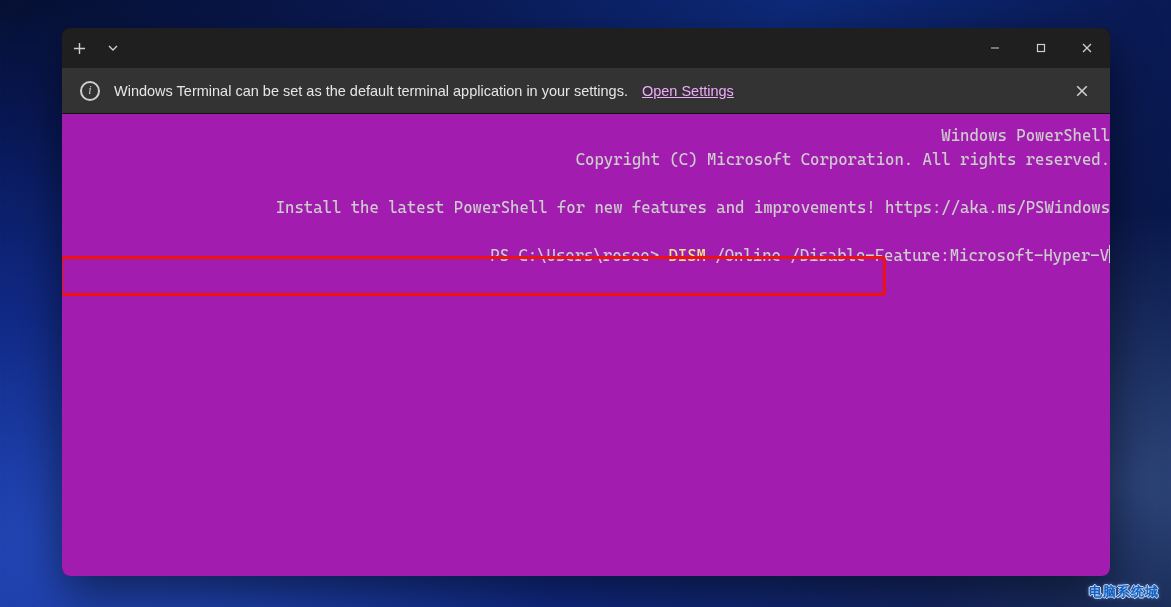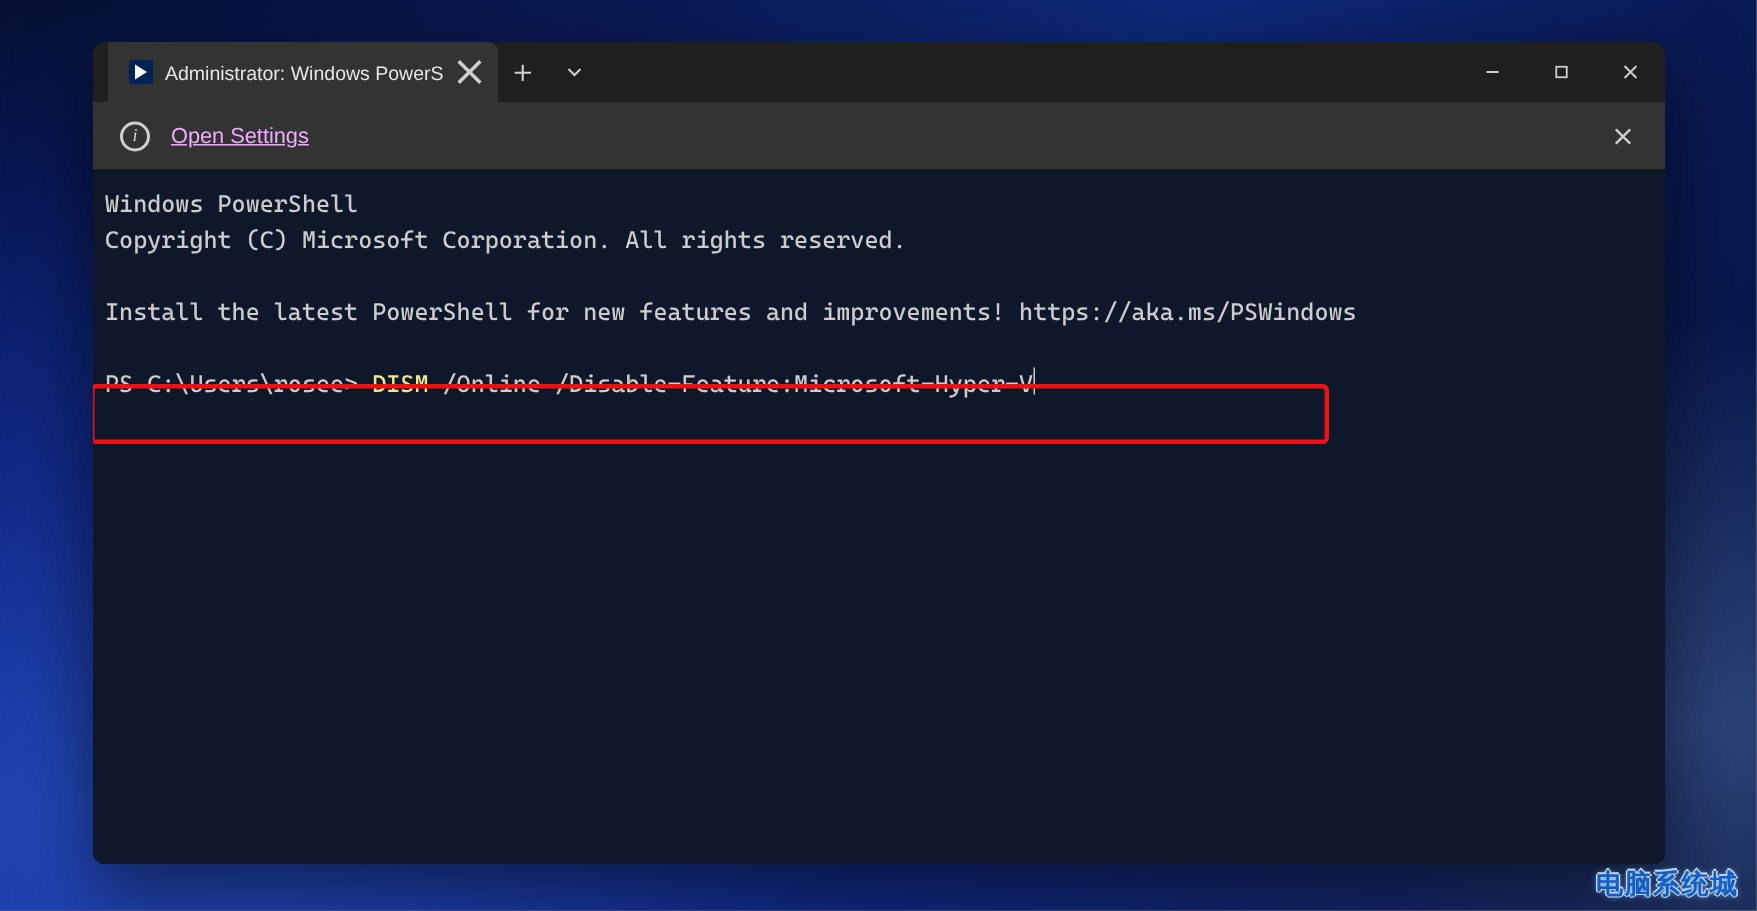--- a/index.html
+++ b/index.html
@@ -72,63 +72,55 @@
     display:flex;align-items:center;justify-content:center;font-size:12px;color:#cfcfcf;
     font-family:Georgia,serif;font-style:italic;
   }
   .info-link{ text-decoration:underline; color:#f0abfc; cursor:pointer;}
   .info-close{
     margin-left:auto; width:20px;height:20px;display:flex;align-items:center;justify-content:center;
     color:#cfcfcf;font-size:16px;
   }
   
   .pane{
-    flex:1; background:#0f172a; color:#cccccc;
+    flex:1; background:#a21caf; color:#cccccc;
     font-family:"Cascadia Mono","Consolas",monospace;
     font-size:16px; line-height:1.5; padding:10px 0 0 8px;
     white-space:pre-wrap;
     position:relative;
+    text-align:right;
   }
   .prompt-line{
     display:inline;
   }
   .cmd-yellow{ color:#f0e68c; }
   .cursor{
     display:inline-block; width:1px; height:18px; background:#cccccc;
     vertical-align:-2px;
   }
   
   .annot{
     position:absolute; border:3px solid #e11; border-radius:4px;
     pointer-events:none;
   }
   
   .watermark{
     position:absolute; right:12px; bottom:6px;
-    font-size:18px; font-weight:bold; color:#1166cc;
+    font-size:13px; font-weight:bold; color:#1166cc;
     text-shadow:0 0 4px #7bb0ff,1px 0 #fff,-1px 0 #fff,0 1px #fff,0 -1px #fff;
     font-family:"Microsoft YaHei","SimSun",sans-serif;
     letter-spacing:1px; opacity:.9;
   }
 </style>
 </head>
 <body>
 
 <div class="window">
 
   <div class="titlebar">
-    <div class="tab">
-      <span class="tab-icon"></span>
-      <span class="tab-title">Administrator: Windows PowerS</span>
-      <span class="tab-close">
-        <svg viewBox="0 0 10 10">
-            <path d="M1 1 L9 9 M9 1 L1 9" stroke="#cfcfcf" stroke-width="1.3" fill="none"></path>
-          </svg>
-      </span>
-    </div>
     <div class="titlebar-rest">
       <div class="newtab">
         <svg viewBox="0 0 10 10" width="11" height="11">
             <path d="M5 0 V10 M0 5 H10" stroke="#cfcfcf" stroke-width="1.3"></path>
           </svg>
       </div>
       <div class="tabmenu">
         <svg viewBox="0 0 10 10">
             <path d="M1 3 L5 7 L9 3" stroke="#cfcfcf" stroke-width="1.4" fill="none"></path>
           </svg>
@@ -148,20 +140,21 @@
           <svg viewBox="0 0 10 10">
               <path d="M1 1 L9 9 M9 1 L1 9" stroke="#cfcfcf" stroke-width="1.3"></path>
             </svg>
         </div>
       </div>
     </div>
   </div>
 
   <div class="infobar">
     <span class="info-icon">i</span>
+    <span>Windows Terminal can be set as the default terminal application in your settings.</span>
     <span class="info-link">Open Settings</span>
     <span class="info-close">
       <svg viewBox="0 0 10 10" width="12" height="12">
           <path d="M1 1 L9 9 M9 1 L1 9" stroke="#cfcfcf" stroke-width="1.3"></path>
         </svg>
     </span>
   </div>
 
   <div class="pane"><span>Windows PowerShell</span>
 <span>Copyright (C) Microsoft Corporation. All rights reserved.</span>

